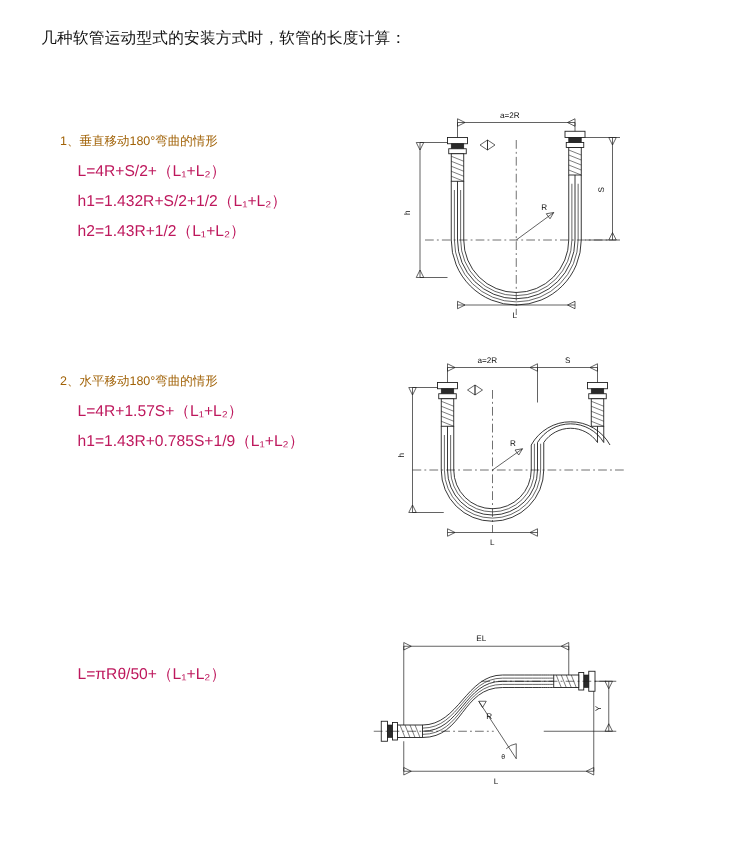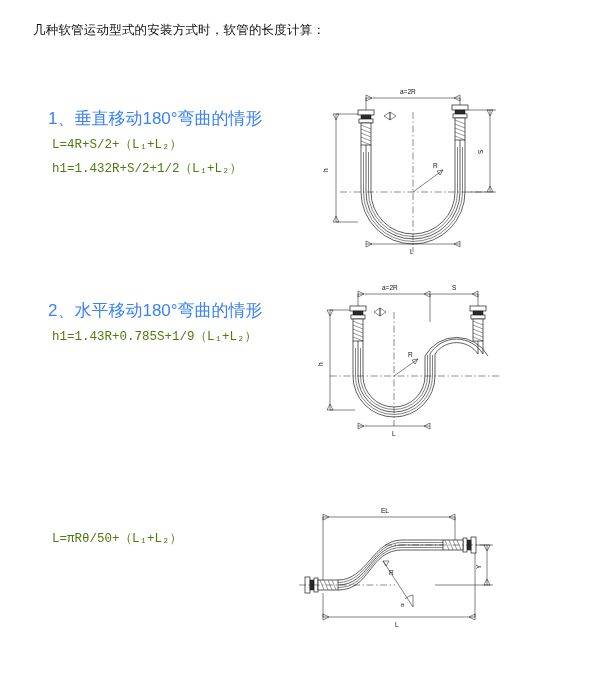--- a/index.html
+++ b/index.html
@@ -38,33 +38,32 @@
   .sec2 { top: 300px; }
   .sec3 { top: 523px; }
 
   .textcol {
     position: absolute;
     left: 48px;
     top: 0;
     width: 250px;
   }
   .sec-title {
-    font-size: 17px;
-    color: #3b82f6;
+    font-size: 10px;
+    color: #a16207;
     white-space: nowrap;
     line-height: 1.25;
   }
   .formula {
     font-size: 12.5px;
-    color: #4d7c0f;
+    color: #be185d;
     white-space: nowrap;
-    margin-left: 4px;
+    margin-left: 14px;
     margin-top: 9px;
     line-height: 1.2;
-    font-family: Liberation Mono, monospace;
   }
   .figure {
     position: absolute;
   }
   .fig1 { left: 300px; top: -36px; }
   .fig2 { left: 300px; top: -24px; }
   .fig3 { left: 285px; top: -24px; }
 
   svg { display: block; }
   .ln-thin { stroke: #333; stroke-width: 0.6; fill: none; }
@@ -95,20 +94,21 @@
 
 <div class="page">
 
   <div class="heading">几种软管运动型式的安装方式时，软管的长度计算：</div>
 
   <div class="section sec1">
     <div class="textcol">
       <div class="sec-title">1、垂直移动180°弯曲的情形</div>
       <div class="formula">L=4R+S/2+（L₁+L₂）</div>
       <div class="formula">h1=1.432R+S/2+1/2（L₁+L₂）</div>
+      <div class="formula">h2=1.43R+1/2（L₁+L₂）</div>
     </div>
 
     <div class="figure fig1">
       <svg width="210" height="200" viewBox="0 0 210 200">
 
         <line class="dim" x1="66" y1="26" x2="160" y2="26"></line>
         <path class="dim" d="M66 23 L72 26 L66 29 Z" fill="#1b1b1b"></path>
         <path class="dim" d="M160 23 L154 26 L160 29 Z" fill="#1b1b1b"></path>
         <text class="lbl" x="100" y="22">a=2R</text>
 
@@ -171,20 +171,21 @@
 
         <path class="dim" d="M84 44 L90 40 L90 48 Z" fill="none"></path>
         <path class="dim" d="M96 44 L90 40 L90 48 Z" fill="none"></path>
       </svg>
     </div>
   </div>
 
   <div class="section sec2">
     <div class="textcol">
       <div class="sec-title">2、水平移动180°弯曲的情形</div>
+      <div class="formula">L=4R+1.57S+（L₁+L₂）</div>
       <div class="formula">h1=1.43R+0.785S+1/9（L₁+L₂）</div>
     </div>
 
     <div class="figure fig2">
       <svg width="215" height="180" viewBox="0 0 215 180">
 
         <line class="dim" x1="58" y1="18" x2="130" y2="18"></line>
         <path class="dim" d="M58 15 L64 18 L58 21 Z" fill="#1b1b1b"></path>
         <path class="dim" d="M130 15 L124 18 L130 21 Z" fill="#1b1b1b"></path>
         <text class="lbl" x="82" y="14">a=2R</text>

